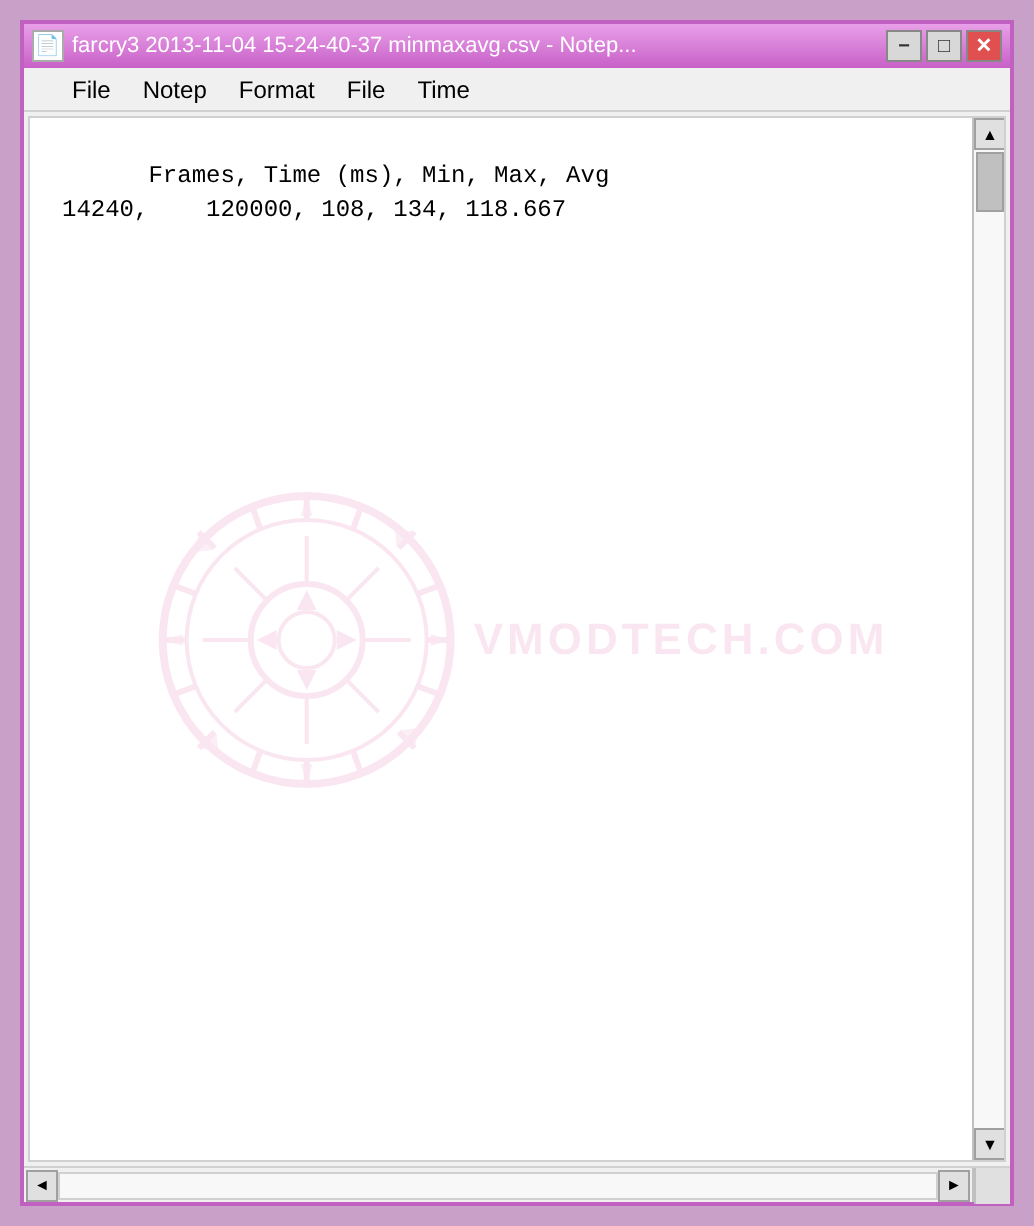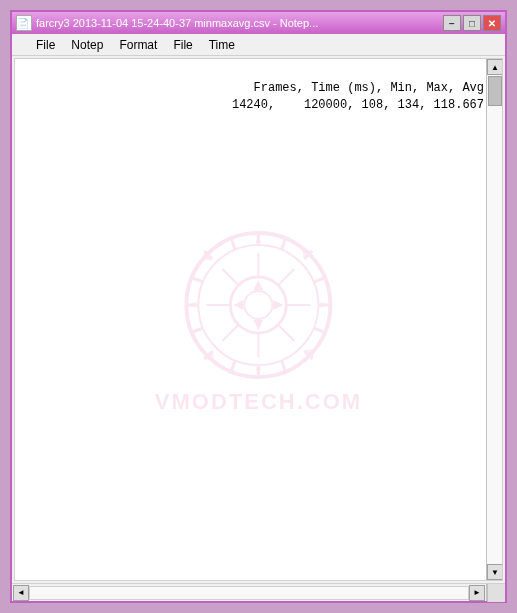--- a/index.html
+++ b/index.html
@@ -110,28 +110,27 @@
       background: #fff;
       border: 1px solid #d0d0d0;
       margin: 2px;
       display: flex;
       overflow: hidden;
       position: relative;
     }
 
     .text-content {
       flex: 1;
-      padding: 4px 2px;
+      padding: 4px 16px;
       font-family: 'Courier New', Courier, monospace;
       font-size: 12px;
       color: #000;
       overflow: auto;
       white-space: pre;
       line-height: 1.4;
-      text-align: right;
     }
 
     .scrollbar-v {
       width: 16px;
       background: #f0f0f0;
       border-left: 1px solid #c0c0c0;
       display: flex;
       flex-direction: column;
       flex-shrink: 0;
     }
@@ -207,21 +206,21 @@
     }
 
     .watermark {
       position: absolute;
       top: 50%;
       left: 50%;
       transform: translate(-50%, -50%);
       opacity: 0.15;
       pointer-events: none;
       display: flex;
-      flex-direction: column;
+      flex-direction: row;
       align-items: center;
       gap: 4px;
     }
 
     .watermark-logo {
       width: 160px;
       height: 160px;
     }
 
     .watermark-text {

